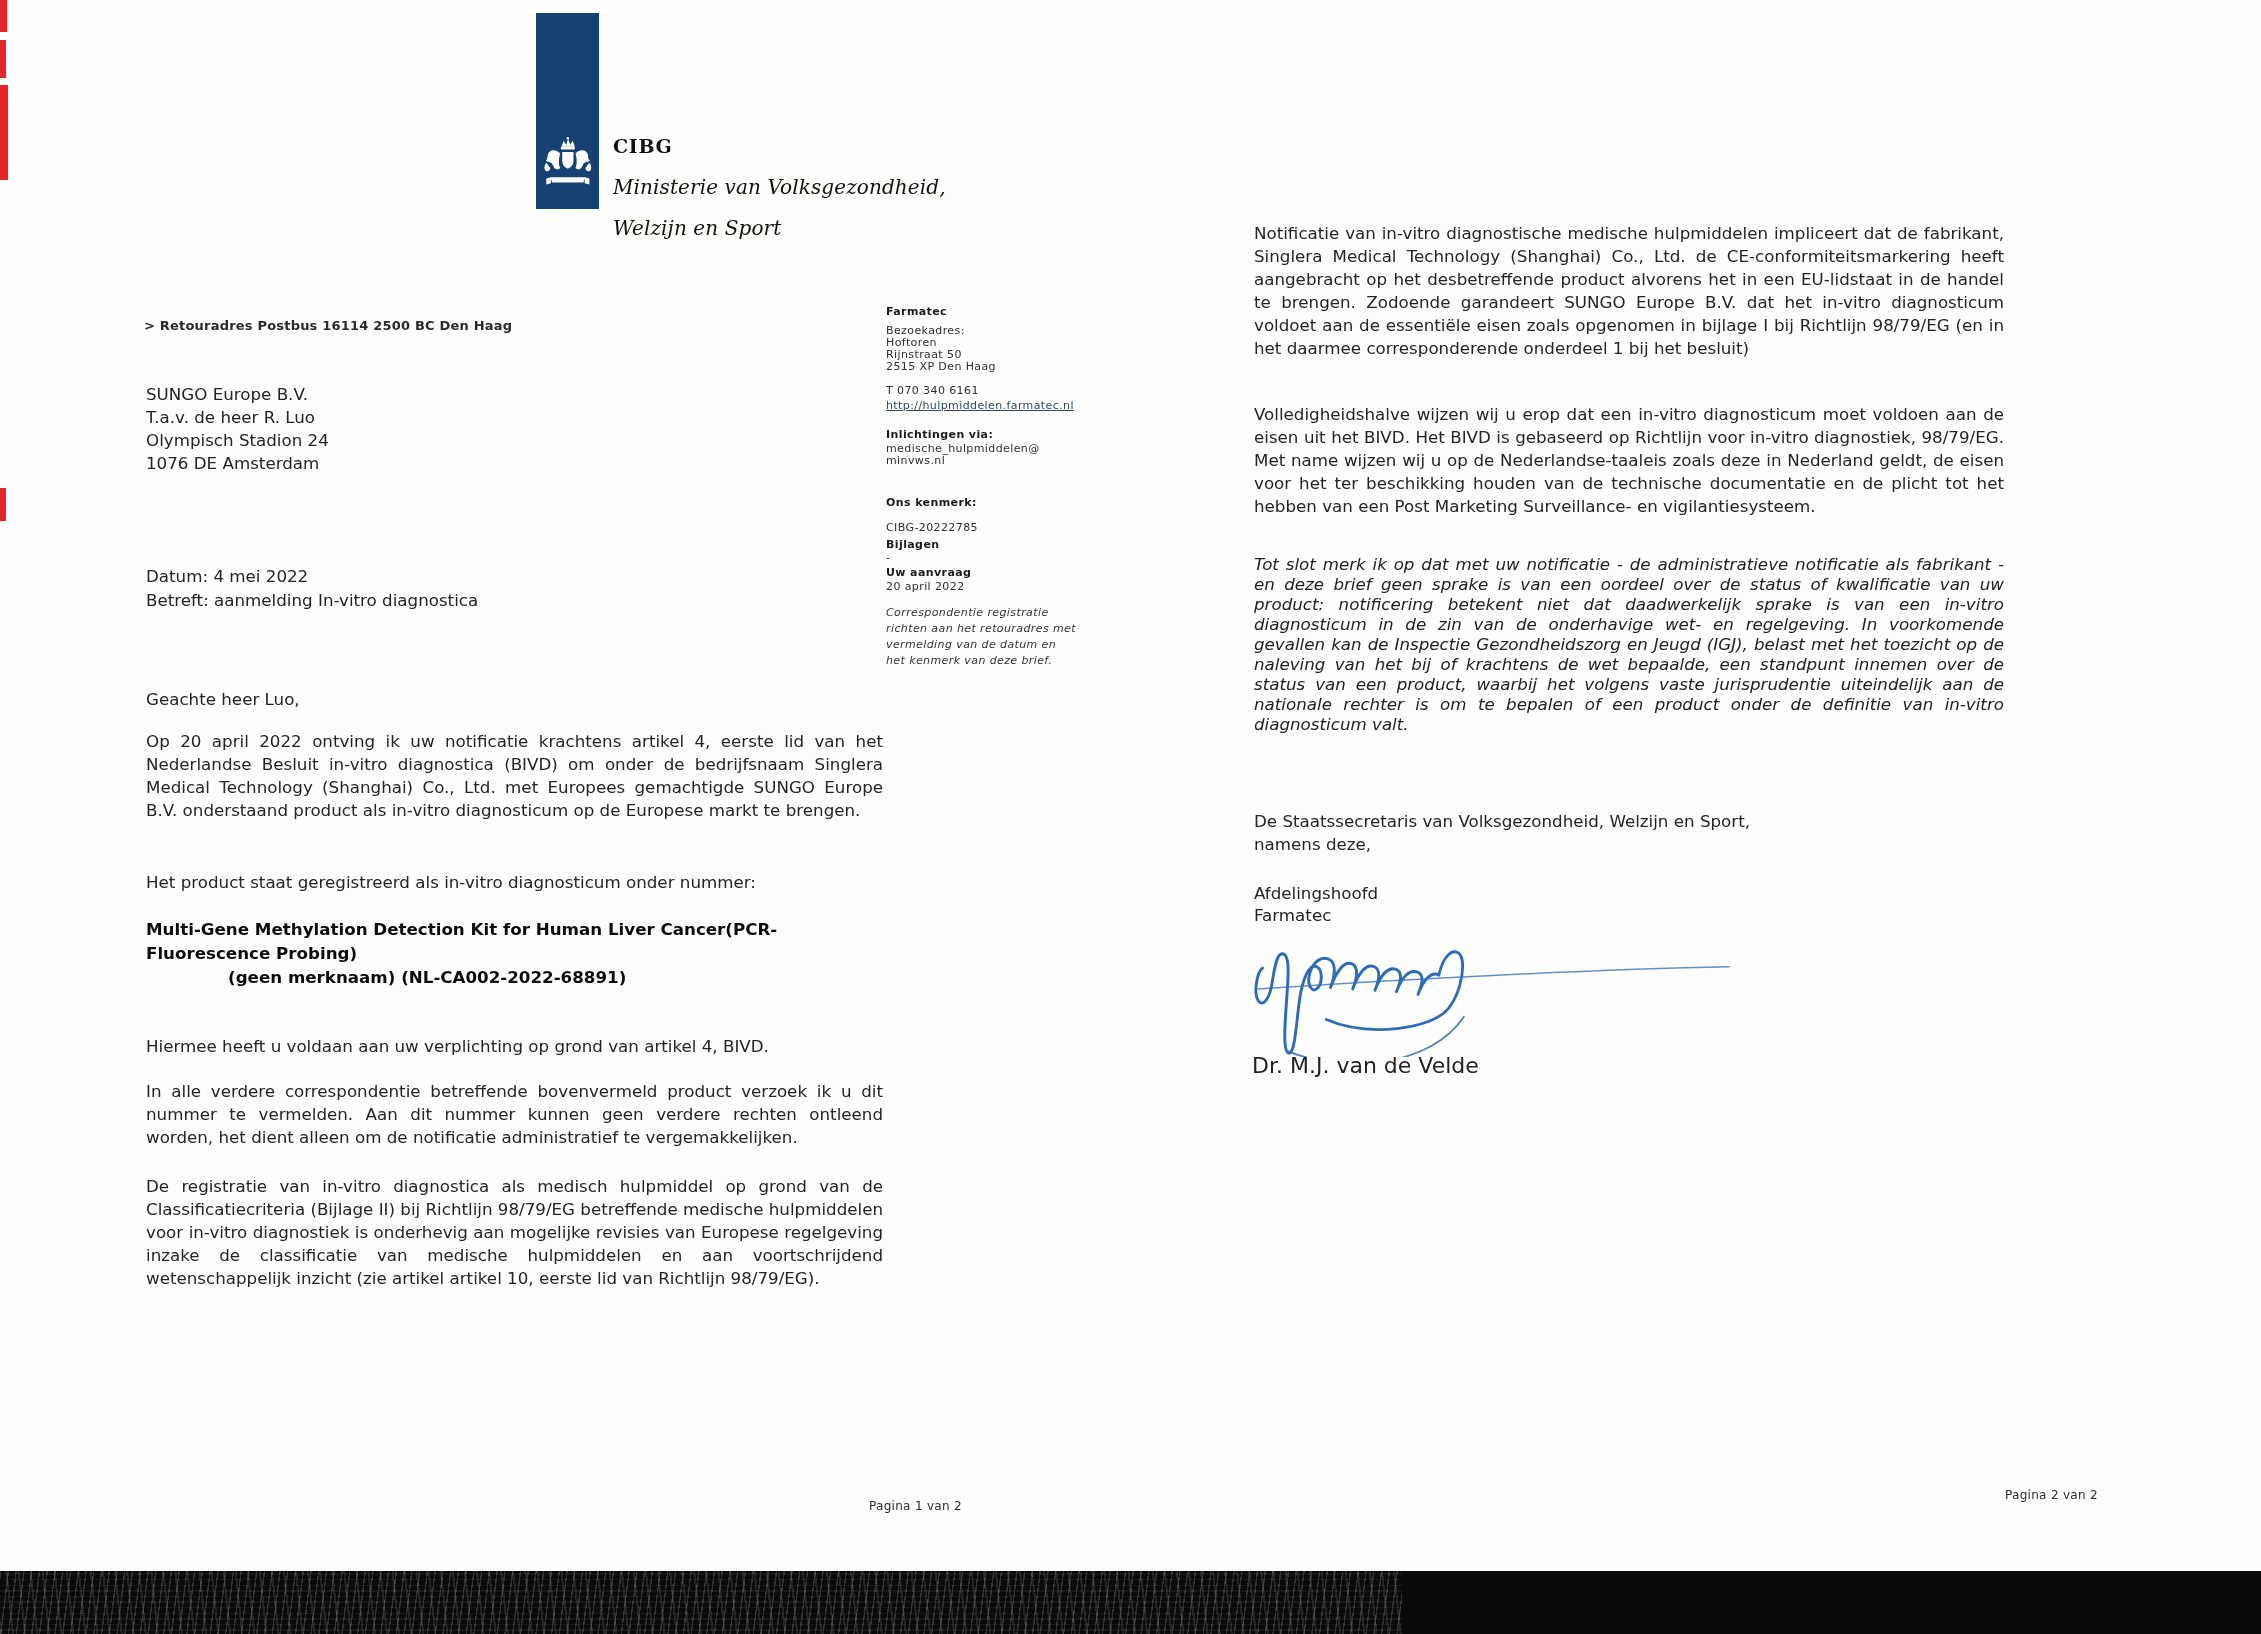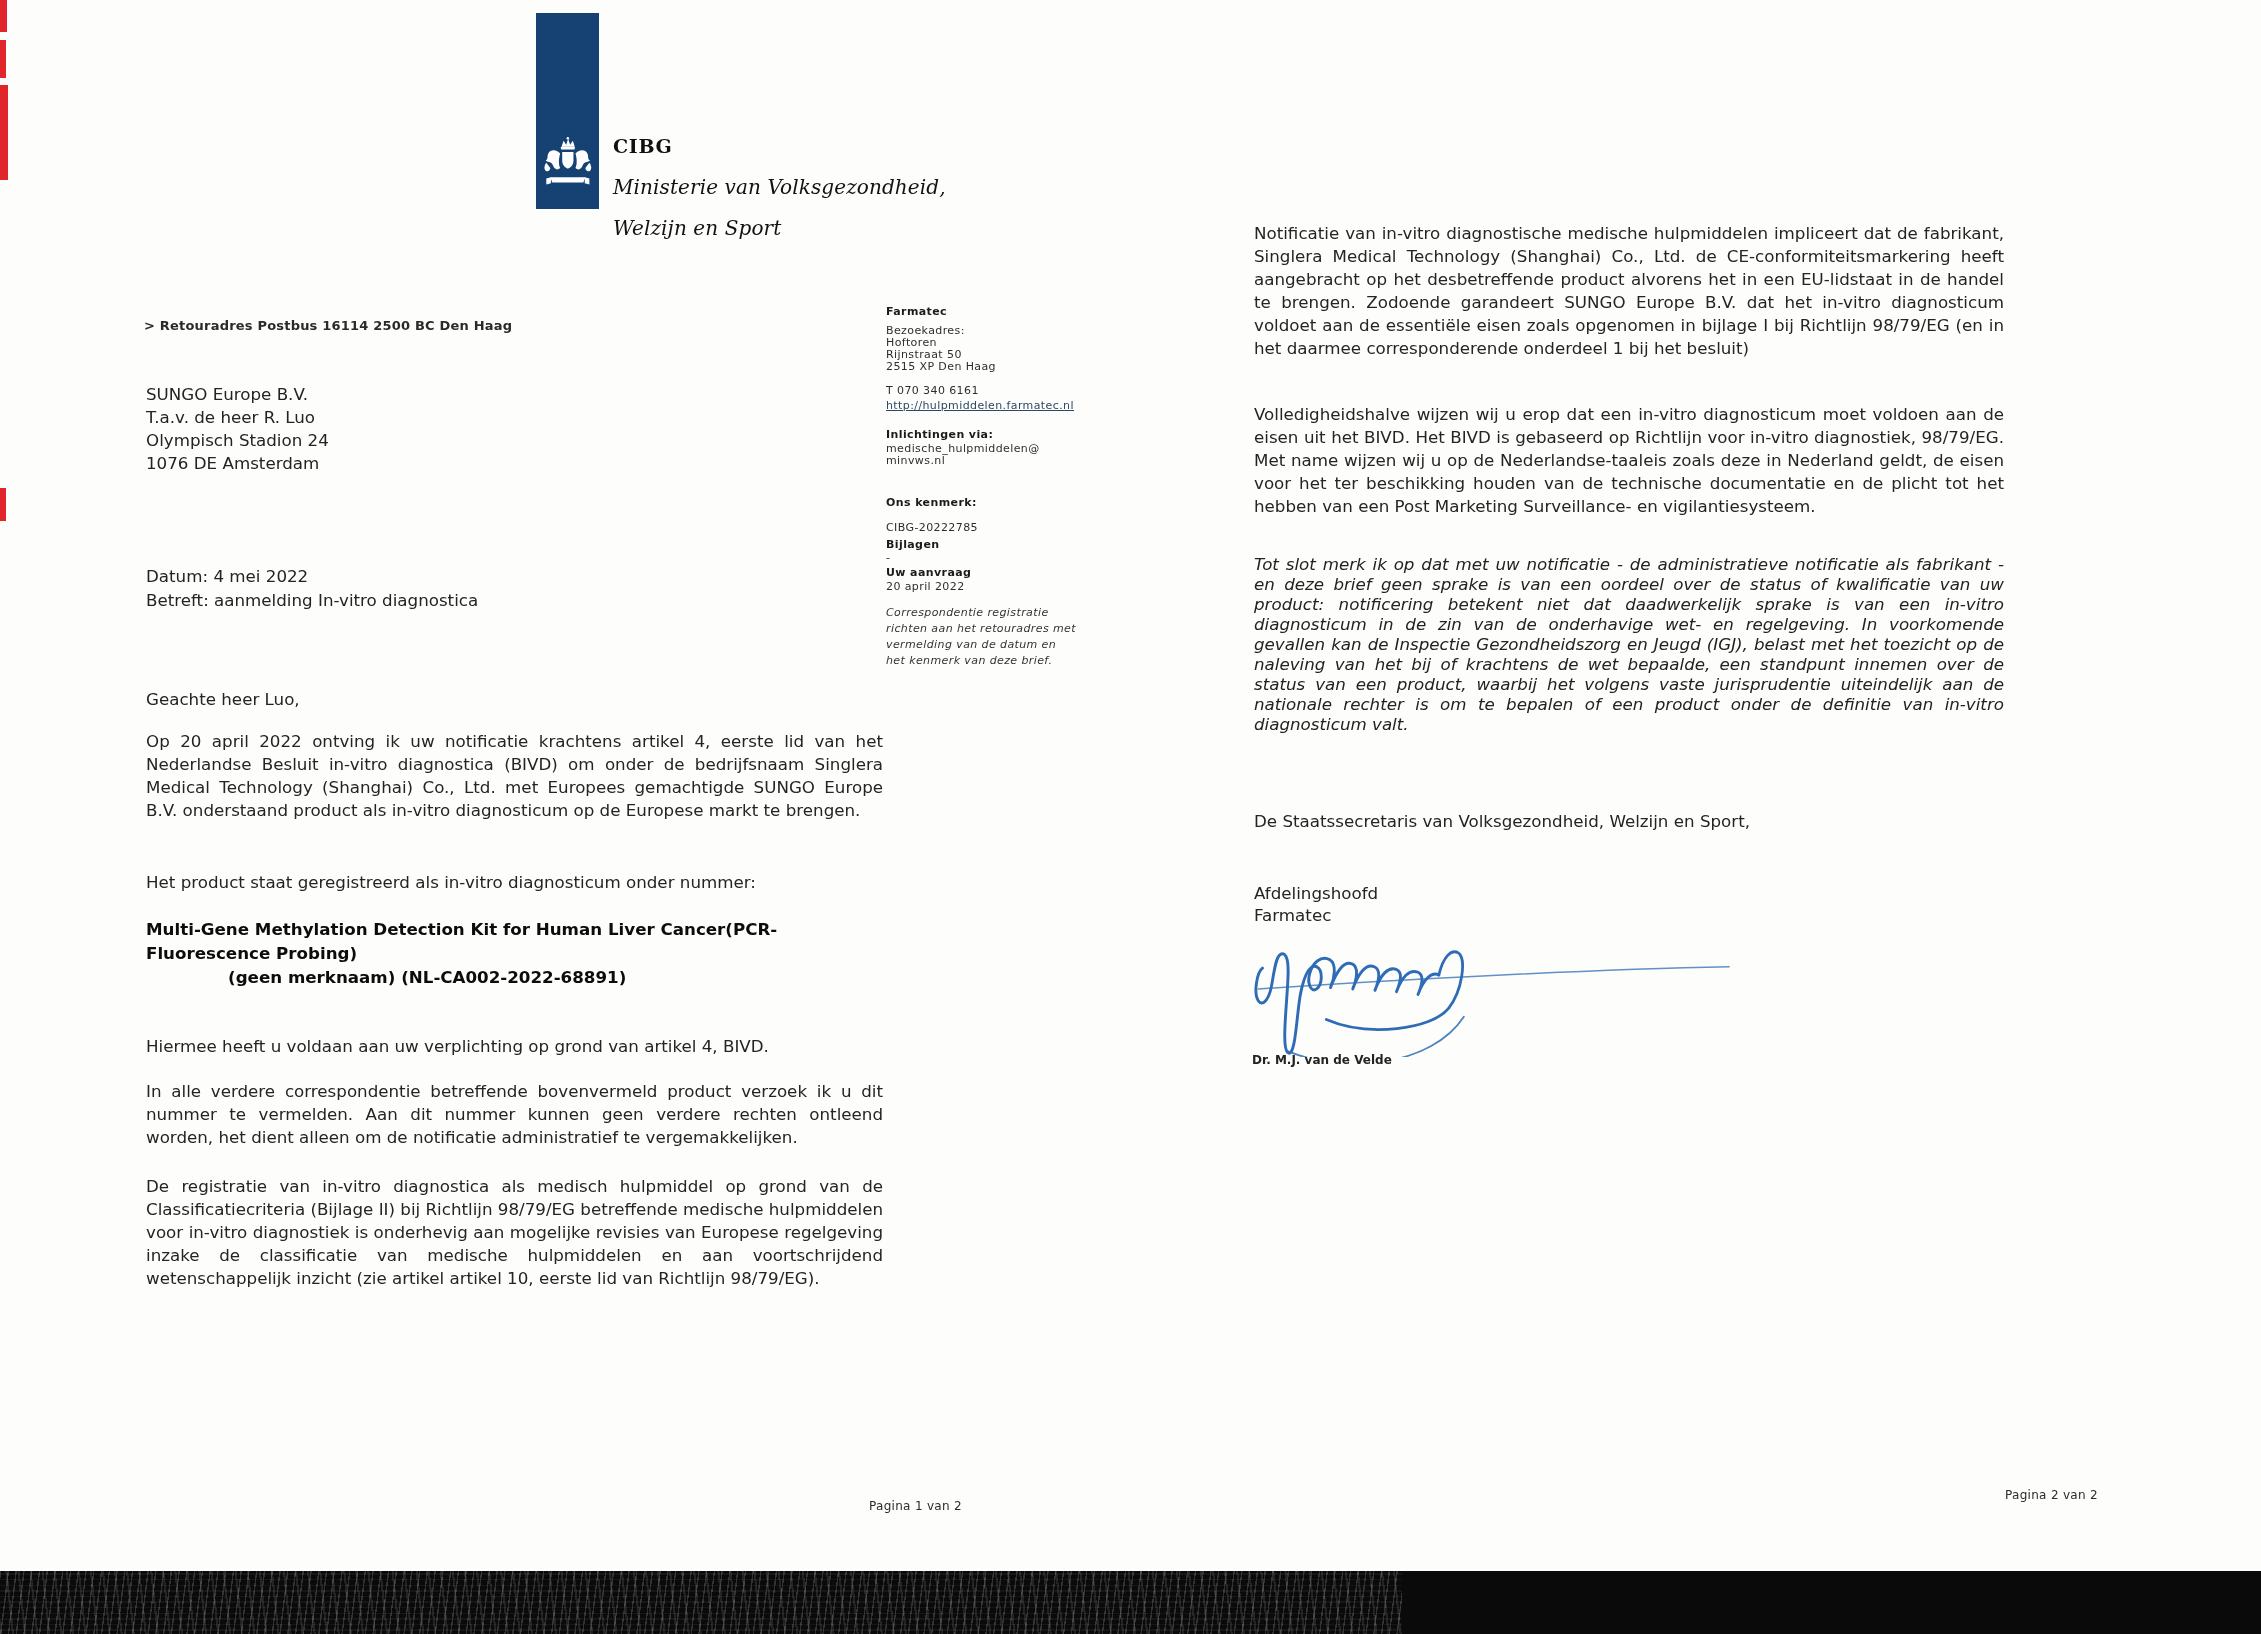--- a/index.html
+++ b/index.html
@@ -45,21 +45,21 @@
   .s-bold{font-weight:700;color:#1b1b1b;}
   .s-link{text-decoration:underline;color:#2c4a63;}
   .s-note{font-style:italic;line-height:16px;color:#333;}
 
   
   .p2col{left:1254px;width:750px;font-size:16.7px;line-height:23px;color:#242424;}
   .ital{font-style:italic;line-height:20px;color:#222;}
 
   .pagenum{font-size:12px;color:#2b2b2b;letter-spacing:0.3px;}
 
-  .signer{left:1252px;top:1053px;font-size:12px;color:#232323;font-weight:bold;}
+  .signer{left:1252px;top:1053px;font-size:22px;color:#232323;}
 
   
   .scan-band{
     left:0;top:1571px;width:2261px;height:64px;
     background:#0a0a0a;
   }
   .scan-band .speckle{
     position:absolute;left:0;top:0;height:100%;width:62%;
     background:
       repeating-linear-gradient(97deg, rgba(255,255,255,0.16) 0 1.4px, transparent 1.4px 7.7px),
@@ -159,20 +159,21 @@
     <div>richten aan het retouradres met</div>
     <div>vermelding van de datum en</div>
     <div>het kenmerk van deze brief.</div>
   </div>
 
   <div class="abs p2col just" style="top:222px;">Notificatie van in-vitro diagnostische medische hulpmiddelen impliceert dat de fabrikant, Singlera Medical Technology (Shanghai) Co., Ltd. de CE-conformiteitsmarkering heeft aangebracht op het desbetreffende product alvorens het in een EU-lidstaat in de handel te brengen. Zodoende garandeert SUNGO Europe B.V. dat het in-vitro diagnosticum voldoet aan de essentiële eisen zoals opgenomen in bijlage I bij Richtlijn 98/79/EG (en in het daarmee corresponderende onderdeel 1 bij het besluit)</div>
   <div class="abs p2col just" style="top:403px;">Volledigheidshalve wijzen wij u erop dat een in-vitro diagnosticum moet voldoen aan de eisen uit het BIVD. Het BIVD is gebaseerd op Richtlijn voor in-vitro diagnostiek, 98/79/EG. Met name wijzen wij u op de Nederlandse-taaleis zoals deze in Nederland geldt, de eisen voor het ter beschikking houden van de technische documentatie en de plicht tot het hebben van een Post Marketing Surveillance- en vigilantiesysteem.</div>
   <div class="abs p2col just ital" style="top:554px;">Tot slot merk ik op dat met uw notificatie  - de administratieve notificatie als fabrikant - en deze brief geen sprake is van een oordeel over de status of kwalificatie van uw  product: notificering betekent niet dat daadwerkelijk sprake is van een in-vitro diagnosticum in de zin van de onderhavige wet- en regelgeving. In voorkomende gevallen kan de Inspectie Gezondheidszorg en Jeugd (IGJ), belast met het toezicht op de naleving van het bij of krachtens de wet bepaalde, een standpunt innemen over de status van een product, waarbij het volgens vaste jurisprudentie uiteindelijk aan de nationale rechter is om te bepalen of een product onder de definitie van in-vitro diagnosticum valt.</div>
 
   <div class="abs p2col" style="top:810px;">De Staatssecretaris van Volksgezondheid, Welzijn en Sport,</div>
+  <div class="abs p2col" style="top:833px;">namens deze,</div>
   <div class="abs p2col" style="top:882px;">Afdelingshoofd</div>
   <div class="abs p2col" style="top:904px;">Farmatec</div>
 
   <div class="abs" style="left:1249px;top:932px;">
     <svg width="488" height="125" viewBox="0 0 700 180" aria-hidden="true">
       <g fill="none" stroke="#2e6cb5" stroke-linecap="round" stroke-linejoin="round">
 
         <path d="M12,82 C200,70 470,54 690,50" stroke-width="2.2" opacity="0.75"></path>
 
         <path d="M18,52 C10,58 5,88 12,99 C18,108 27,98 31,78 C35,56 37,38 43,33 C51,27 55,38 55,56 C55,92 44,168 55,174 C66,180 67,118 73,88 C79,58 88,46 96,50" stroke-width="4.2"></path>

